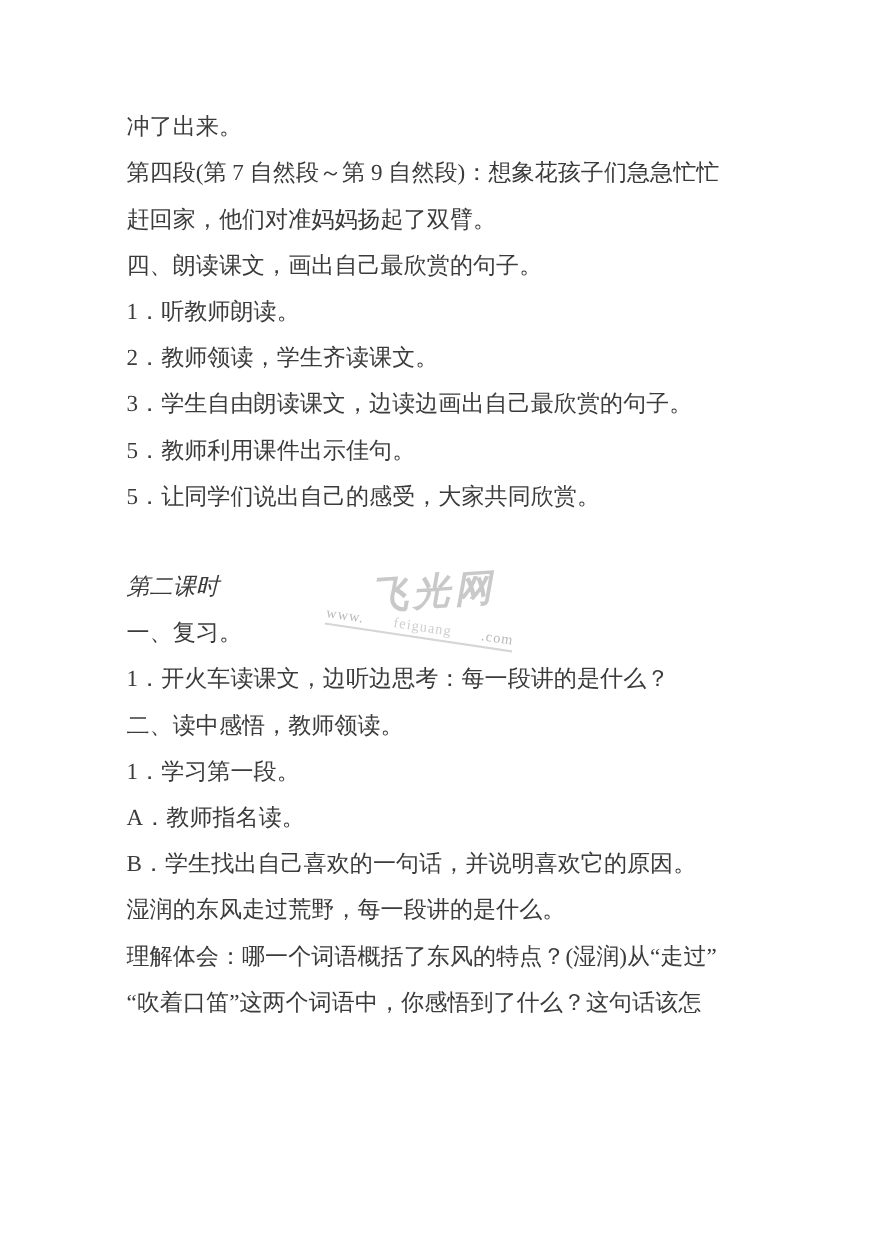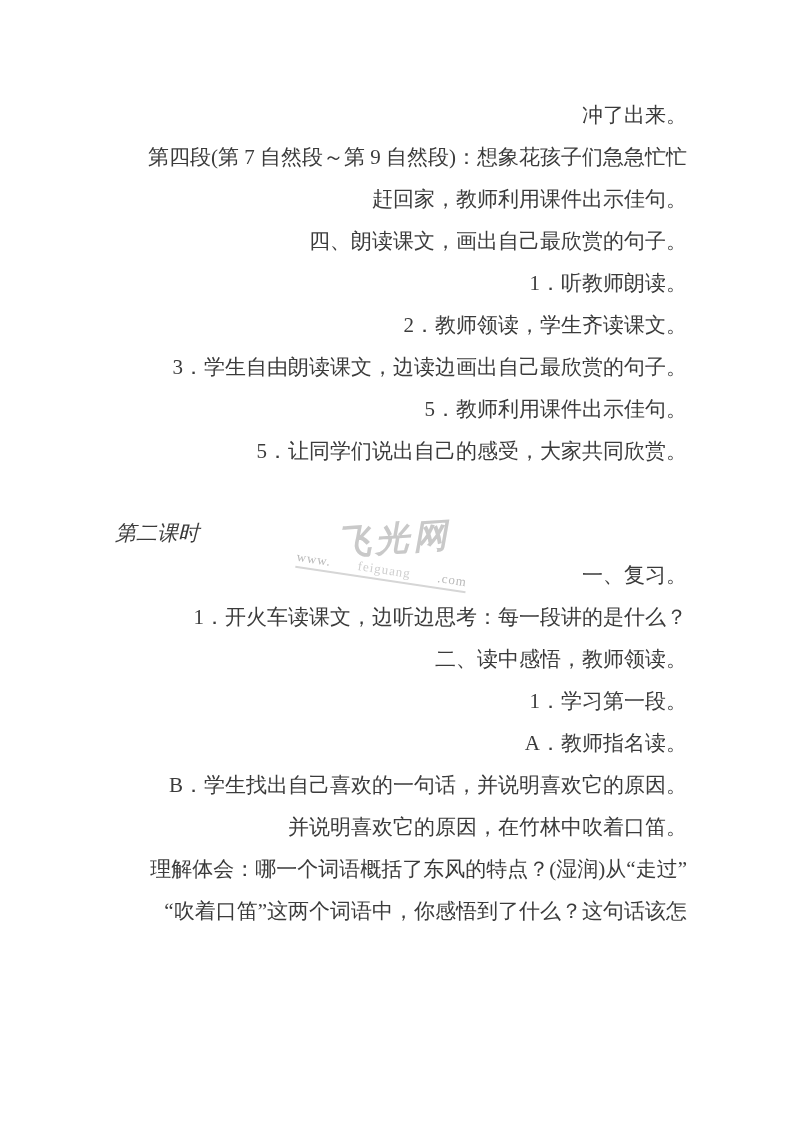--- a/index.html
+++ b/index.html
@@ -21,21 +21,20 @@
     top: 94px;
     width: 572px;
     z-index: 2;
   }
   .line {
     margin: 0;
     font-size: 21px;
     line-height: 42px;
     color: #3b3b3b;
     white-space: nowrap;
-    text-align: right;
   }
   .section-heading {
     margin: 40px 0 0 0;
     padding-right: 24px;
     font-size: 21px;
     line-height: 42px;
     color: #3b3b3b;
     font-style: italic;
   }
   
@@ -84,34 +83,34 @@
   <div class="wm-brand">飞光网</div>
   <div class="wm-url">
     <span>www.</span>
     <span class="mid">feiguang</span>
     <span>.com</span>
   </div>
 
   <div class="content">
     <p class="line">冲了出来。</p>
     <p class="line">第四段(第 7 自然段～第 9 自然段)：想象花孩子们急急忙忙</p>
-    <p class="line">赶回家，教师利用课件出示佳句。</p>
+    <p class="line">赶回家，他们对准妈妈扬起了双臂。</p>
     <p class="line">四、朗读课文，画出自己最欣赏的句子。</p>
     <p class="line">1．听教师朗读。</p>
     <p class="line">2．教师领读，学生齐读课文。</p>
     <p class="line">3．学生自由朗读课文，边读边画出自己最欣赏的句子。</p>
     <p class="line">5．教师利用课件出示佳句。</p>
     <p class="line">5．让同学们说出自己的感受，大家共同欣赏。</p>
 
     <p class="section-heading">第二课时</p>
 
     <p class="line">一、复习。</p>
     <p class="line">1．开火车读课文，边听边思考：每一段讲的是什么？</p>
     <p class="line">二、读中感悟，教师领读。</p>
     <p class="line">1．学习第一段。</p>
     <p class="line">A．教师指名读。</p>
     <p class="line">B．学生找出自己喜欢的一句话，并说明喜欢它的原因。</p>
-    <p class="line">并说明喜欢它的原因，在竹林中吹着口笛。</p>
+    <p class="line">湿润的东风走过荒野，每一段讲的是什么。</p>
     <p class="line">理解体会：哪一个词语概括了东风的特点？(湿润)从“走过”</p>
     <p class="line">“吹着口笛”这两个词语中，你感悟到了什么？这句话该怎</p>
   </div>
 
 </div>
 
 </body></html>

